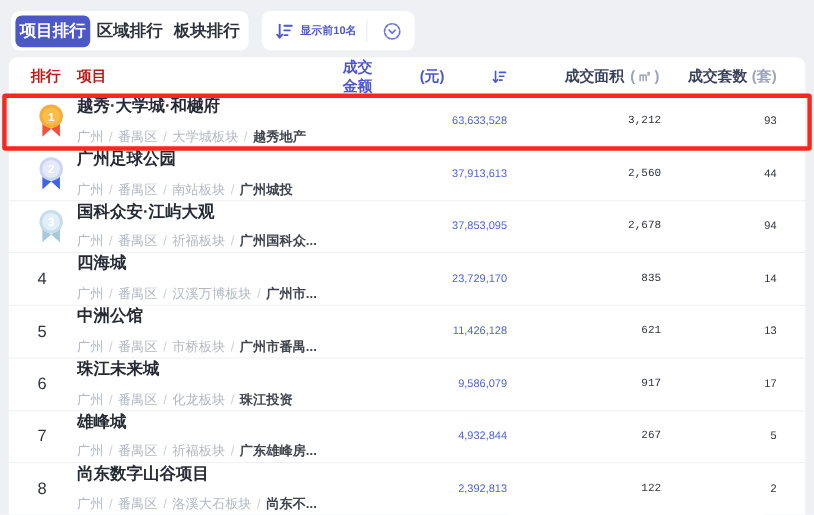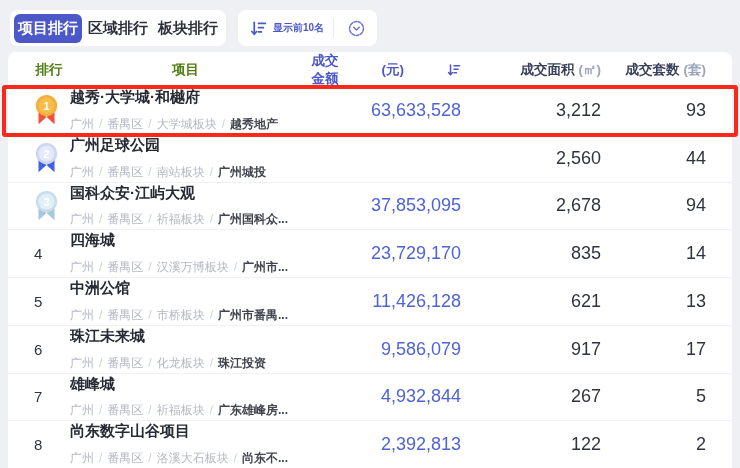--- a/index.html
+++ b/index.html
@@ -19,40 +19,40 @@
   .filter-card { padding: 4px 8px 4px 12px; }
   .filter-label { font-size: 10px; font-weight: 700; color: #4c57c8; margin-left: 6px; white-space: nowrap; }
   .v-divider { width: 1px; height: 20px; background: #e9ebf2; margin: 0 9px; }
   .icon-btn { display: inline-flex; align-items: center; justify-content: center; width: 26px; height: 26px; border-radius: 6px; cursor: pointer; }
   svg.ico { display: block; }
 
   
   .table-card { margin: 0 8px; background: #fff; border-radius: 8px 8px 0 0; height: 416px; position: relative; }
   .thead { display: flex; align-items: center; height: 34px; padding: 2px 26px 0 20px; }
   .th { font-size: 13.5px; font-weight: 700; }
-  .th-rank, .th-project { color: #4d7c0f; text-align: center; }
+  .th-rank, .th-project { color: #b91c1c; }
   .th-num { color: #39415c; display: flex; justify-content: flex-end; align-items: center; gap: 1px; }
   .th-unit { color: #9ba3ba; font-weight: 700; margin-left: 3px; }
   .th-amount { color: #4c57c8; }
   .th-amount .th-unit { color: #4c57c8; }
 
   .col-rank { width: 42px; flex: none; }
   .col-project { flex: 1 1 auto; min-width: 0; }
   .col-amount { width: 160px; flex: none; text-align: right; gap: 40px; }
-  .col-area { width: 140px; flex: none; text-align: right; }
+  .col-area { width: 140px; flex: none; text-align: right; font-family: Liberation Mono, monospace; }
   .col-count { width: 105px; flex: none; text-align: right; }
 
   .row { display: flex; align-items: center; height: 47.75px; padding: 0 26px 0 20px; border-top: 1px solid #f0f1f5; position: relative; cursor: pointer; }
   .rank-cell { display: flex; align-items: center; }
   .rank-num { font-size: 15px; color: #30343c; padding-left: 6px; }
   .pname { font-size: 15px; font-weight: 700; color: #262a33; line-height: 1.25; white-space: nowrap; overflow: hidden; }
   .crumb { font-size: 12px; color: #b3b8c2; margin-top: 9px; white-space: nowrap; overflow: hidden; }
   .crumb .sep { color: #cdd1d9; margin: 0 5px; }
   .crumb .dev { color: #40454f; font-weight: 700; }
-  .val { font-size: 18px; color: #30343c; }
+  .val { font-size: 10px; color: #30343c; }
   .val-amount { color: #4f63d6; }
 
   
   .hl-border { position: absolute; left: -6px; right: -6px; top: -2px; bottom: -3px; border: 4px solid #f7281c; border-radius: 3px; pointer-events: none; z-index: 2; }
 
   
   svg.medal { display: block; margin-left: 6px; }
   .medal text { font-size: 12px; font-weight: 700; fill: #ffffff; }
   .m-gold  .ring { fill: #f5ad3d; } .m-gold  .face { fill: #f9be4a; } .m-gold  .rib { fill: #f4503c; }
   .m-silver .ring { fill: #ccd5f2; } .m-silver .face { fill: #e5eafa; } .m-silver .rib { fill: #3f63e6; }
@@ -148,20 +148,21 @@
           <circle class="face" cx="14" cy="13" r="9"></circle>
         <text x="14" y="17.5" text-anchor="middle">2</text>
       </svg>
     </div>
     <div class="col-project">
       <div class="pname">广州足球公园</div>
       <div class="crumb">
         <span>广州</span><span class="sep">/</span><span>番禺区</span><span class="sep">/</span><span>南站板块</span><span class="sep">/</span><span class="dev">广州城投</span>
       </div>
     </div>
+    <div class="val val-amount col-amount">37,913,613</div>
     <div class="val col-area">2,560</div>
     <div class="val col-count">44</div>
   </div>
 
   <div class="row">
     <div class="rank-cell col-rank">
       <svg class="medal m-bronze" width="25" height="32" viewBox="0 0 28 36">
         <polygon class="rib" points="5,20 14,26 5,34"></polygon>
           <polygon class="rib" points="23,20 14,26 23,34"></polygon>
         <circle class="ring" cx="14" cy="13" r="12"></circle>

